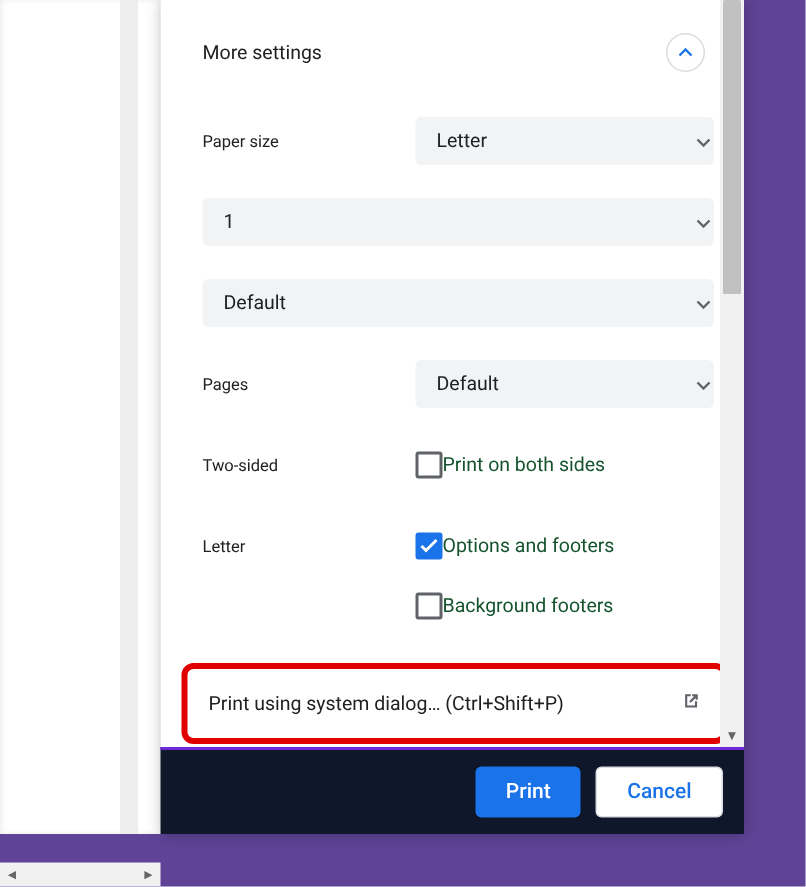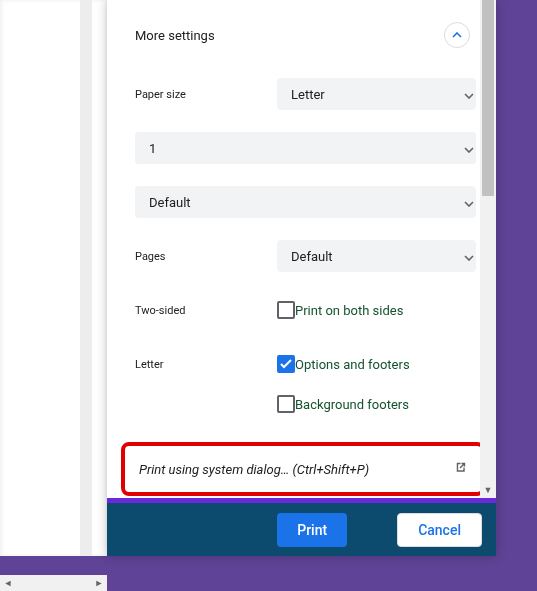--- a/index.html
+++ b/index.html
@@ -114,21 +114,20 @@
     position: absolute;
     left: 18px; right: 16px;
     top: 444px;
     height: 50px;
     padding: 0 12px 0 14px;
     display: flex;
     align-items: center;
     justify-content: space-between;
     color: #202124;
     font-size: 13px;
-    font-style: italic;
   }
   .highlight {
     position: absolute;
     left: 14px; top: 442px;
     width: 364px; height: 54px;
     border: 4px solid #e00000;
     border-radius: 8px;
     pointer-events: none;
   }
   .open-icon { color: #5f6368; }
@@ -147,47 +146,46 @@
   }
   .scroll-arrow {
     position: absolute;
     left: 0; right: 0; height: 16px;
     display: flex; align-items: center; justify-content: center;
     color: #666; font-size: 9px;
   }
   .scroll-arrow.bottom { bottom: 0; }
   .footer {
     height: 58px;
-    border-top: 5px solid #6d28d9;
+    border-top: 2px solid #6d28d9;
     display: flex;
     align-items: center;
     justify-content: flex-end;
     padding: 0 14px;
     gap: 10px;
-    background: #0c4a6e;
+    background: #0f172a;
   }
   .btn {
     height: 34px;
     padding: 0 20px;
     border-radius: 4px;
     font-size: 14px;
     display: flex;
     align-items: center;
     justify-content: center;
     font-weight: 500;
   }
   .btn-primary {
     background: #1a73e8;
     color: #fff;
   }
   .btn-secondary {
     background: #fff;
     border: 1px solid #dadce0;
     color: #1a73e8;
-    margin-left: 40px;
   }
   .body-hscroll {
     position: absolute;
     left: 0; bottom: 0;
     width: 107px; height: 16px;
     background: #f1f1f1;
   }
   .body-hscroll .arrow {
     position: absolute; top: 0; bottom: 0; width: 16px;
     display: flex; align-items: center; justify-content: center;

